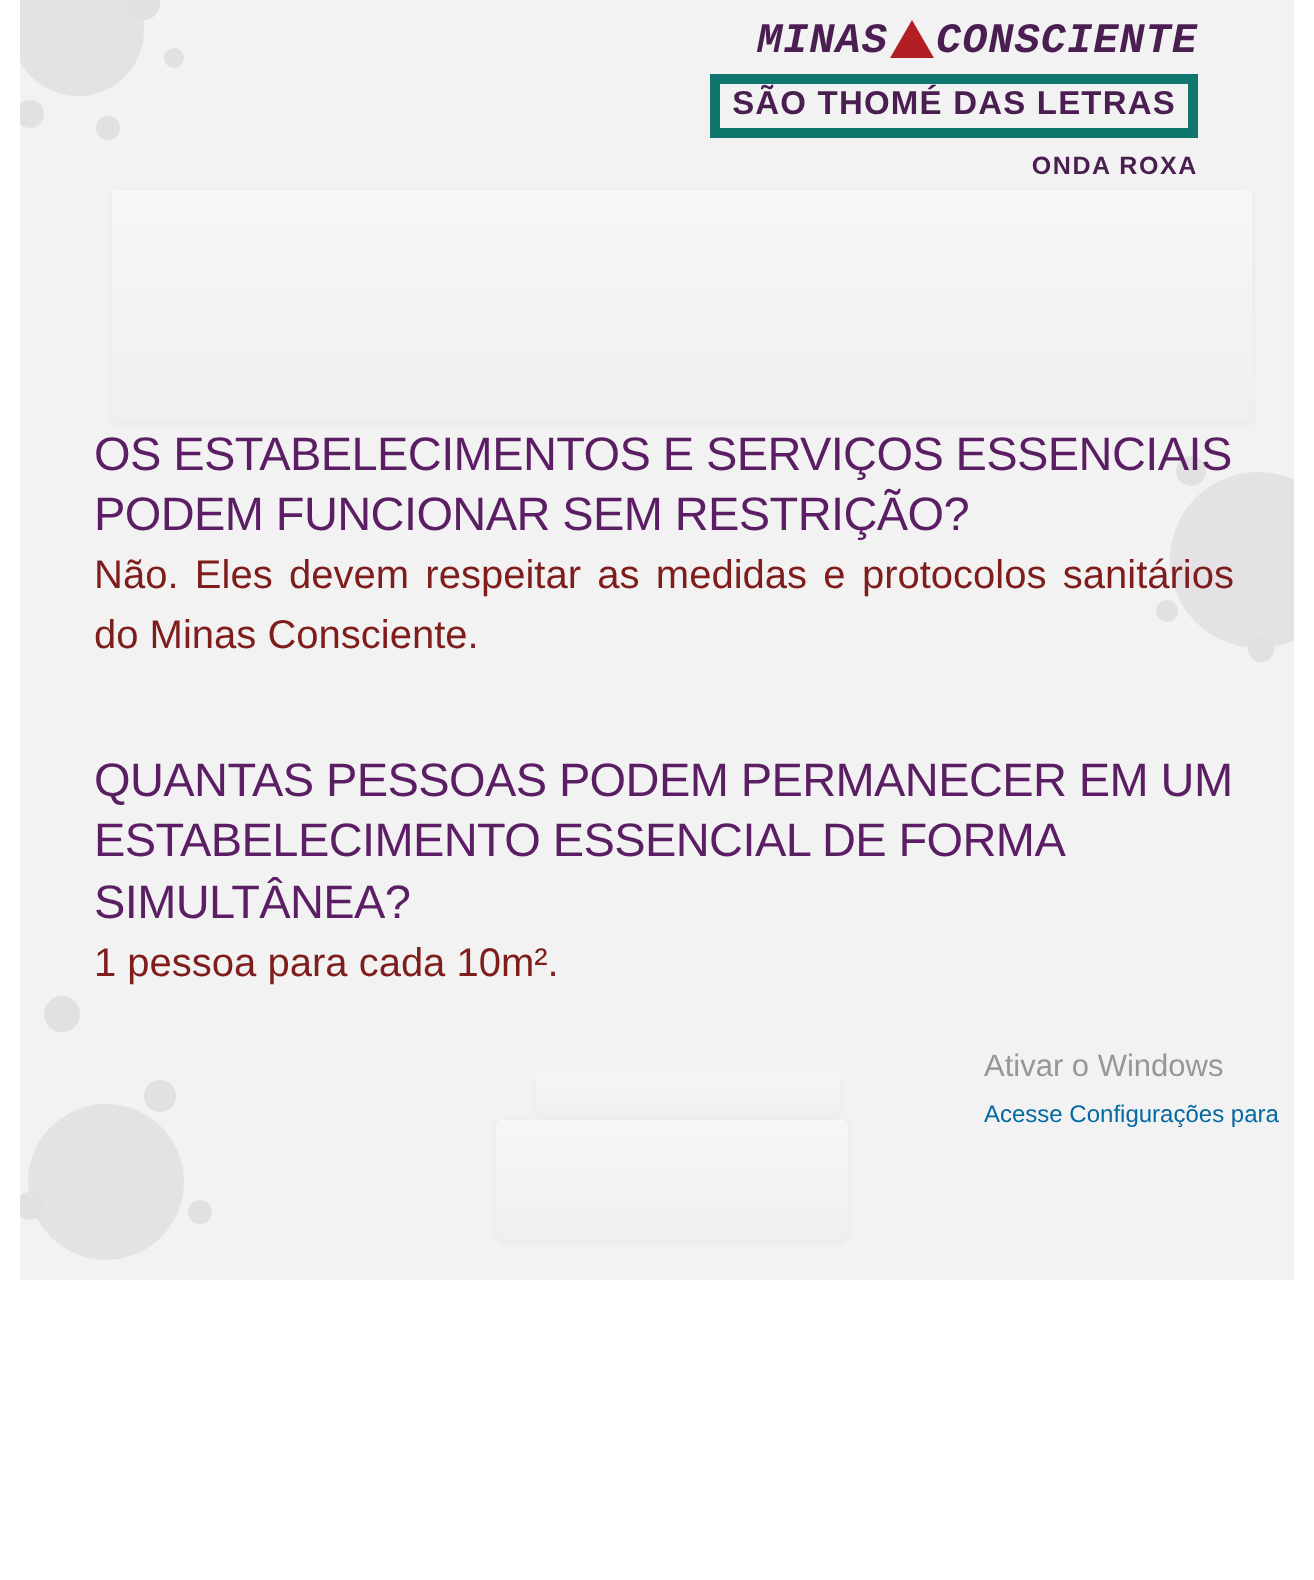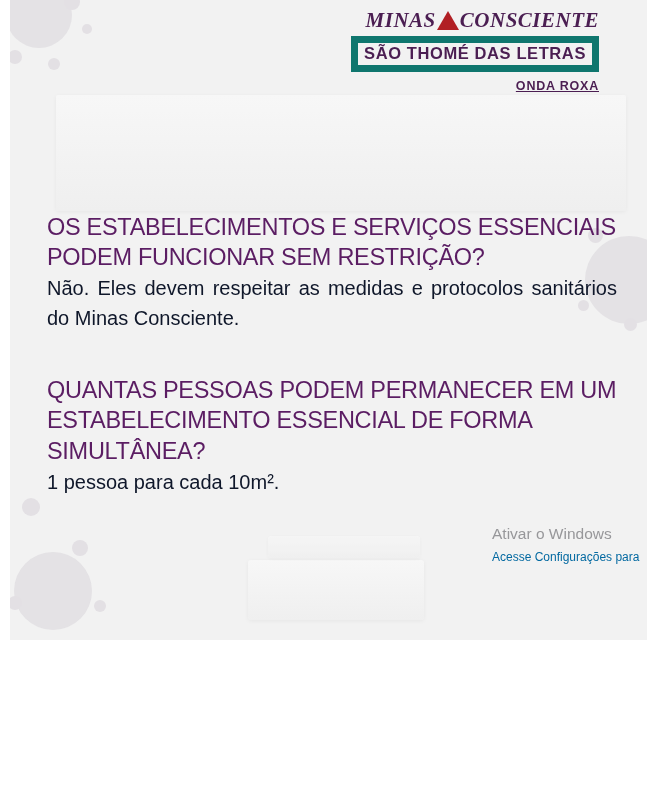--- a/index.html
+++ b/index.html
@@ -52,59 +52,58 @@
   }
 
   
   .logo-block {
     position: absolute;
     right: 48px;
     top: 10px;
     text-align: right;
   }
   .logo-line1 {
-    font-family: Liberation Serif, serif;
+    font-family: Liberation Mono, monospace;
     font-weight: bold;
     font-style: italic;
     font-size: 21px;
     letter-spacing: .5px;
     color: #4b1e52;
     white-space: nowrap;
     line-height: 1;
   }
   .logo-line1 .tri {
     display: inline-block;
     width: 0;
     height: 0;
     border-left: 11px solid transparent;
     border-right: 11px solid transparent;
     border-bottom: 19px solid #b11f24;
     vertical-align: -3px;
     margin: 0 1px;
   }
   .logo-city {
     margin-top: 5px;
-    border: 7px solid #0f766e;
+    border: 5px solid #0f766e;
     padding: 2px 6px 3px 6px;
     font-weight: bold;
     font-size: 16.5px;
     letter-spacing: .6px;
     color: #4b1e52;
     display: inline-block;
     line-height: 1.05;
     white-space: nowrap;
   }
   .logo-wave {
     margin-top: 7px;
     font-weight: bold;
     font-size: 12.5px;
     letter-spacing: .8px;
     color: #4b1e52;
     white-space: nowrap;
-    text-decoration: underline;
   }
 
   
   .content {
     position: absolute;
     left: 37px;
     top: 212px;
     width: 570px;
   }
   .q {
@@ -114,21 +113,21 @@
     line-height: 1.28;
     color: #5b1d63;
     letter-spacing: -.3px;
     margin: 0 0 2px 0;
     text-transform: uppercase;
   }
   .a {
     font-family: "Liberation Sans", sans-serif;
     font-size: 20px;
     line-height: 1.48;
-    color: #0f172a;
+    color: #7f1d1d;
     margin: 0;
     text-align: justify;
   }
   .a.left { text-align: left; }
   .block2 { margin-top: 42px; }
 
   
   .activate {
     position: absolute;
     left: 482px;

